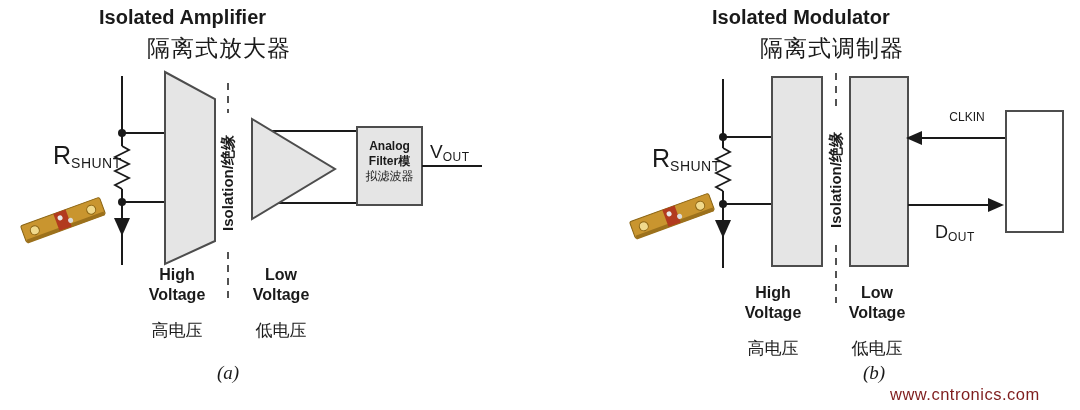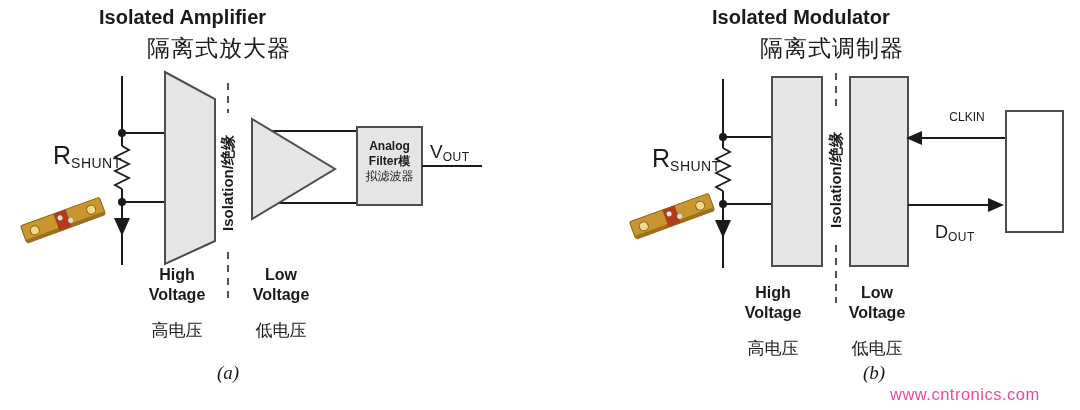--- a/index.html
+++ b/index.html
@@ -158,15 +158,15 @@
     <div class="zh">高电压</div>
   </div>
   <div class="abs vlabel" style="left:827px;top:283px;">
     <div>Low</div>
     <div>Voltage</div>
     <div class="zh">低电压</div>
   </div>
 
   <div class="abs caption" style="left:844px;top:362px;">(b)</div>
 
-  <div class="abs watermark" style="left:890px;top:385px;color:#ec4899;">www.cntronics.com</div>
+  <div class="abs watermark" style="left:890px;top:385px;color:#7f1d1d;">www.cntronics.com</div>
 
 </div>
 
 </body></html>

